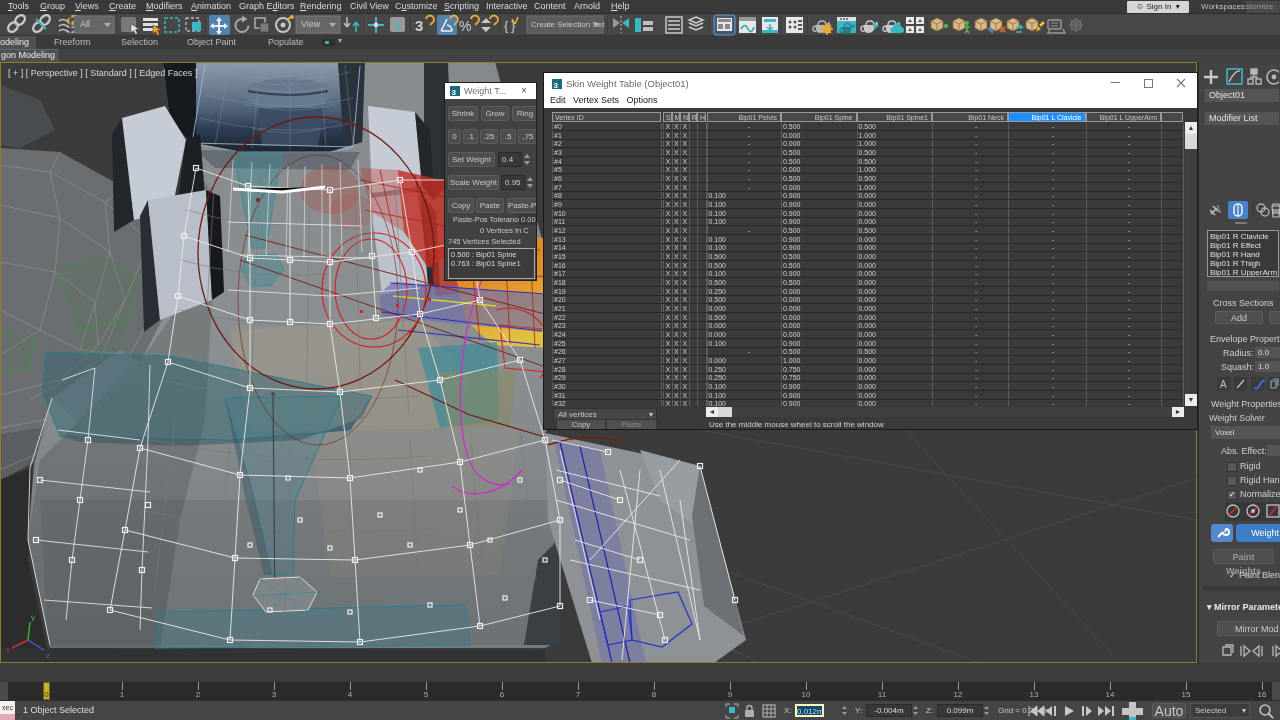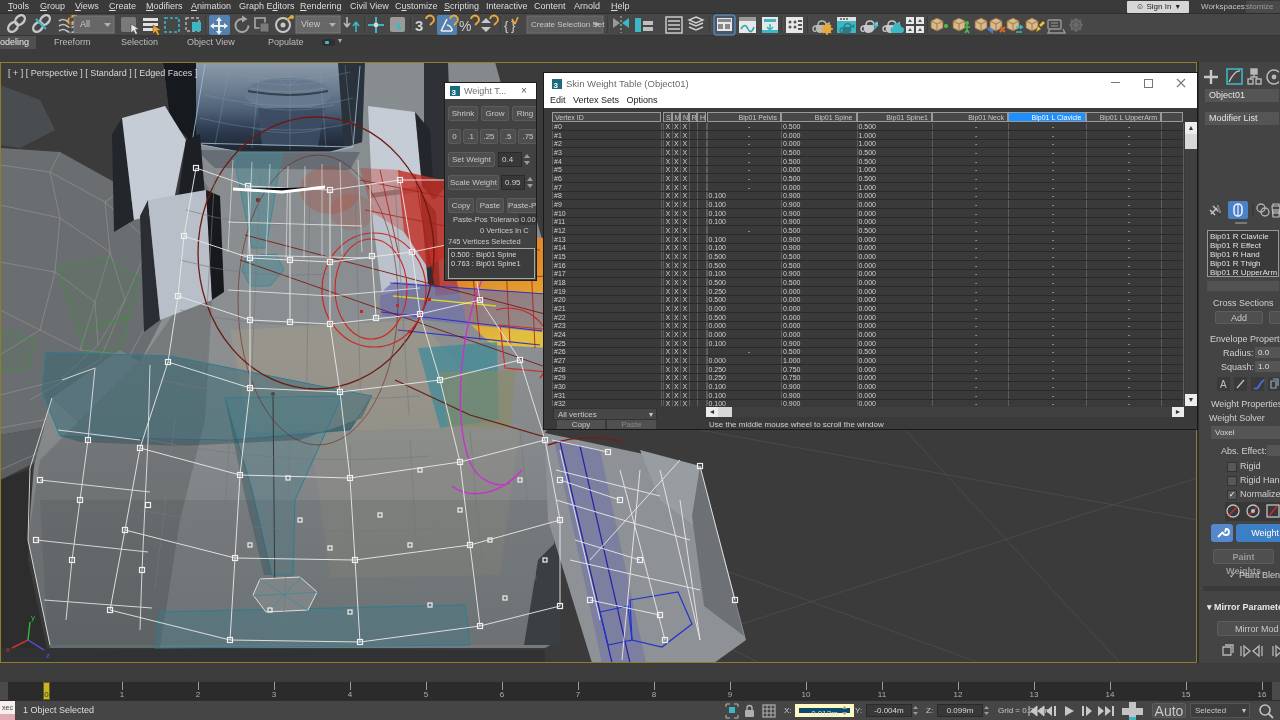--- a/index.html
+++ b/index.html
@@ -206,25 +206,29 @@
       <path d="M1051 10 h7 M1051 13 h7" stroke="#999"></path>
       <circle cx="1076" cy="12" r="5" fill="none" stroke="#6a6a6a" stroke-width="2"></circle>
       <circle cx="1076" cy="12" r="1.6" fill="#6a6a6a"></circle>
       <path d="M1076 5 v14 M1069 12 h14 M1071 7 l10 10 M1081 7 l-10 10" stroke="#6a6a6a" stroke-width="1.6"></path>
     </svg>
     <div class="a" style="left:0;top:36px;width:1280px;height:13px;background:#3b3b3b;">
       <div class="a" style="left:0;top:0;width:36px;height:13px;background:#505050;"></div>
       <span class="a tx" style="left:0;top:1px;font-size:9px;color:#e8e8e8;">odeling</span>
       <span class="a tx" style="left:54px;top:1px;font-size:9px;color:#bdbdbd;">Freeform</span>
       <span class="a tx" style="left:121px;top:1px;font-size:9px;color:#bdbdbd;">Selection</span>
-      <span class="a tx" style="left:187px;top:1px;font-size:9px;color:#bdbdbd;">Object View</span>
+      <span class="a tx" style="left:187px;top:1px;font-size:9px;color:#bdbdbd;">Object Paint</span>
       <span class="a tx" style="left:268px;top:1px;font-size:9px;color:#bdbdbd;">Populate</span>
       <span class="a" style="left:322px;top:3px;width:13px;height:7px;background:#2f2f2f;border-radius:3px;"></span>
       <span class="a" style="left:325px;top:5px;width:4px;height:3px;background:#3bb8c4;border-radius:1px;"></span>
       <span class="a tx" style="left:338px;top:0px;font-size:8px;color:#aaa;">▾</span>
+    </div>
+    <div class="a" style="left:0;top:49px;width:1280px;height:13px;background:#424242;">
+      <div class="a" style="left:0;top:0;width:57px;height:13px;background:#4f4f4f;border-right:1px solid #666;border-top:1px solid #666;"></div>
+      <span class="a tx" style="left:1px;top:1px;font-size:9px;color:#ececec;">gon Modeling</span>
     </div>
     <svg class="a" style="left:0;top:62px;" width="1197" height="601" viewBox="0 62 1197 601">
       <rect x="0" y="62" width="1197" height="601" fill="#3b3b3b"></rect>
       <defs>
         <linearGradient id="hg" x1="0" y1="0" x2="0" y2="1">
           <stop offset="0" stop-color="#8b99a9"></stop>
           <stop offset="0.3" stop-color="#6c7d91"></stop>
           <stop offset="0.55" stop-color="#4c5e74"></stop>
           <stop offset="0.74" stop-color="#2e3d52"></stop>
           <stop offset="1" stop-color="#1e242c"></stop>
@@ -631,21 +635,21 @@
       <span class="a tx" style="left:23px;top:4px;color:#dedede;font-size:9px;">1 Object Selected</span>
       <svg class="a" style="left:725px;top:2px;" width="58" height="16" viewBox="0 0 58 16">
         <path d="M1 4 v-3 h4 M9 1 h4 v3 M13 12 v3 h-4 M5 15 h-4 v-3" stroke="#b8b8b8" fill="none"></path>
         <rect x="4" y="4" width="6" height="6" fill="#3bb8c4"></rect>
         <rect x="20" y="7" width="9" height="7" rx="1" fill="#b0b0b0"></rect>
         <path d="M22 7 v-2 a2.5 2.5 0 0 1 5 0 v2" stroke="#b0b0b0" stroke-width="1.4" fill="none"></path>
         <rect x="38" y="2" width="12" height="12" fill="none" stroke="#b0b0b0" stroke-width="1.2"></rect>
         <path d="M38 6 h12 M38 10 h12 M42 2 v12 M46 2 v12" stroke="#b0b0b0"></path>
       </svg>
       <span class="a tx" style="left:784px;top:5px;color:#c8c8c8;font-size:8px;">X:</span>
-      <div class="a" style="left:795px;top:3px;width:59px;height:13px;background:#0c4a6e;border:4px solid #fef9c3;color:#d8d8d8;font-size:8px;line-height:12px;text-align:center;box-sizing:border-box;">0.012m</div>
+      <div class="a" style="left:795px;top:3px;width:29px;height:13px;background:#0c4a6e;border:2px solid #fef9c3;color:#d8d8d8;font-size:8px;line-height:12px;text-align:center;box-sizing:border-box;">0.012m</div>
       <svg class="a" style="left:841px;top:3px;" width="7" height="13" viewBox="0 0 7 13">
         <path d="M1 5 l2.5-3 2.5 3 z M1 8 l2.5 3 2.5-3 z" fill="#9a9a9a"></path>
       </svg>
       <span class="a tx" style="left:855px;top:5px;color:#c8c8c8;font-size:8px;">Y:</span>
       <div class="a" style="left:866px;top:3px;width:46px;height:13px;background:#383838;border:1px solid #2a2a2a;color:#d8d8d8;font-size:8px;line-height:12px;text-align:center;box-sizing:border-box;">-0.004m</div>
       <svg class="a" style="left:912px;top:3px;" width="7" height="13" viewBox="0 0 7 13">
         <path d="M1 5 l2.5-3 2.5 3 z M1 8 l2.5 3 2.5-3 z" fill="#9a9a9a"></path>
       </svg>
       <span class="a tx" style="left:926px;top:5px;color:#c8c8c8;font-size:8px;">Z:</span>
       <div class="a" style="left:937px;top:3px;width:46px;height:13px;background:#383838;border:1px solid #2a2a2a;color:#d8d8d8;font-size:8px;line-height:12px;text-align:center;box-sizing:border-box;">0.099m</div>

